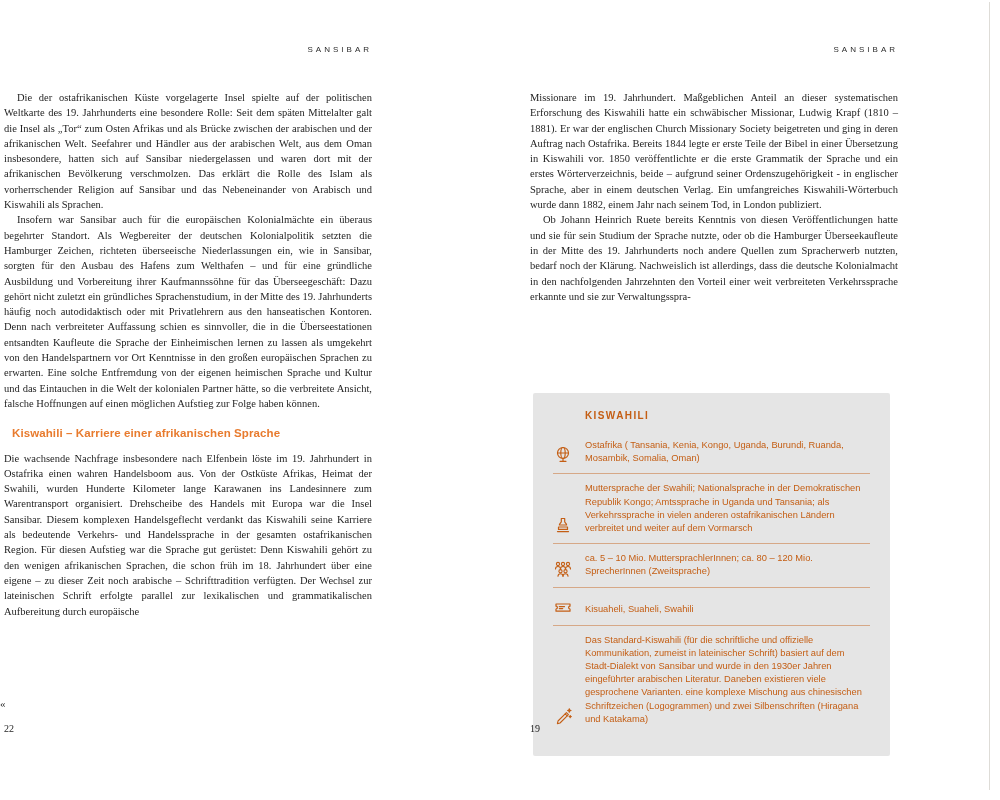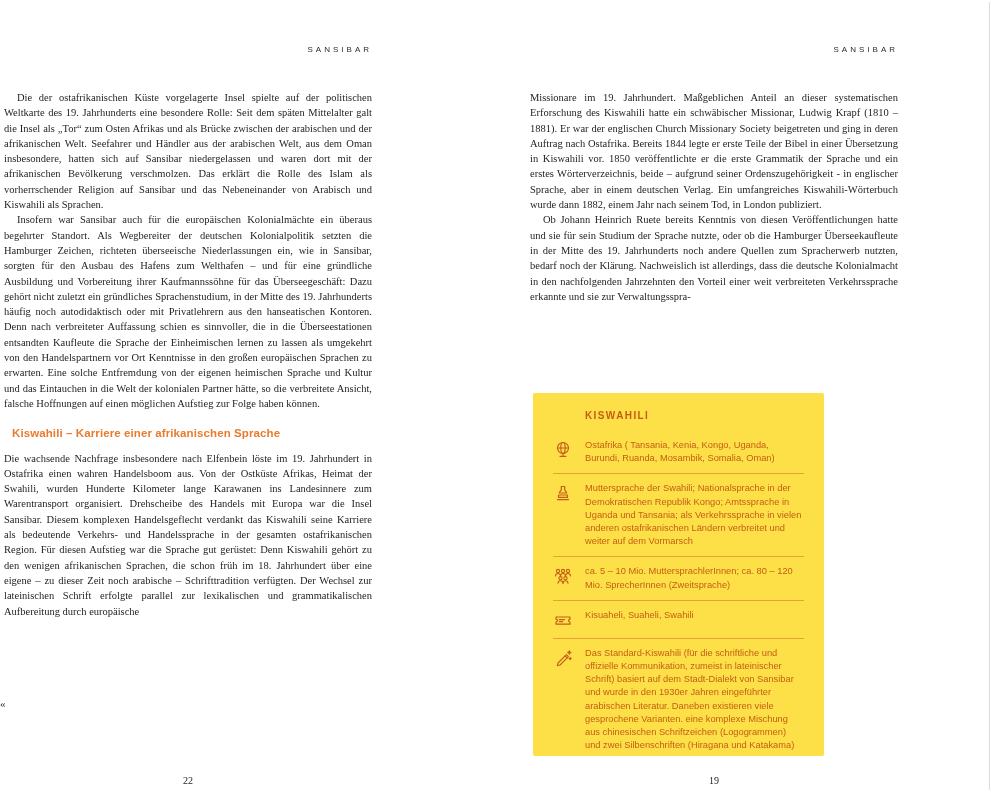--- a/index.html
+++ b/index.html
@@ -24,36 +24,36 @@
   .text-col p { margin:0; }
   .text-col p.indent { text-indent:13px; }
 
   .section-heading {
     font-family:"Liberation Sans", sans-serif;
     font-size:11.5px; font-weight:bold; color:#e87b2e;
     margin:15px 8px 9px; text-align:left; letter-spacing:0.1px;
   }
 
   .folio {
-    position:absolute; top:775px; font-size:10px; color:#1e1e1e; text-align:center;
+    position:absolute; top:723px; font-size:10px; color:#1e1e1e; 
   }
   #folio-left  { left:4px;   width:368px; }
   #folio-right { left:530px; width:368px; }
 
   .infobox {
-    position:absolute; left:533px; top:393px; width:291px; height:363px;
-    background:#fde047; border-radius:2px;
+    position:absolute; left:533px; top:393px; width:357px; height:363px;
+    background:#e5e5e5; border-radius:2px;
     color:#c45e14; font-family:"Liberation Sans", sans-serif;
     padding:17px 20px 8px 20px;
   }
   .infobox-title {
     font-weight:bold; font-size:10px; letter-spacing:1.4px;
     margin:0 0 10px 32px; color:#c45e14;
   }
-  .infobox-item { display:flex; align-items:flex-start; padding:8px 0; }
+  .infobox-item { display:flex; align-items:flex-end; padding:8px 0; }
   .infobox-item + .infobox-item { border-top:1px solid rgba(196,94,20,0.45); }
   .item-icon { width:22px; flex:0 0 22px; margin-right:10px; margin-top:1px; }
   .item-icon svg { display:block; }
   .item-text { flex:1; font-size:9.3px; line-height:13.2px; text-align:left; }
 
   .page-edge {
     position:absolute; left:989px; top:2px; width:1px; height:788px;
     background:#dedcd7;
   }
   .margin-mark {

